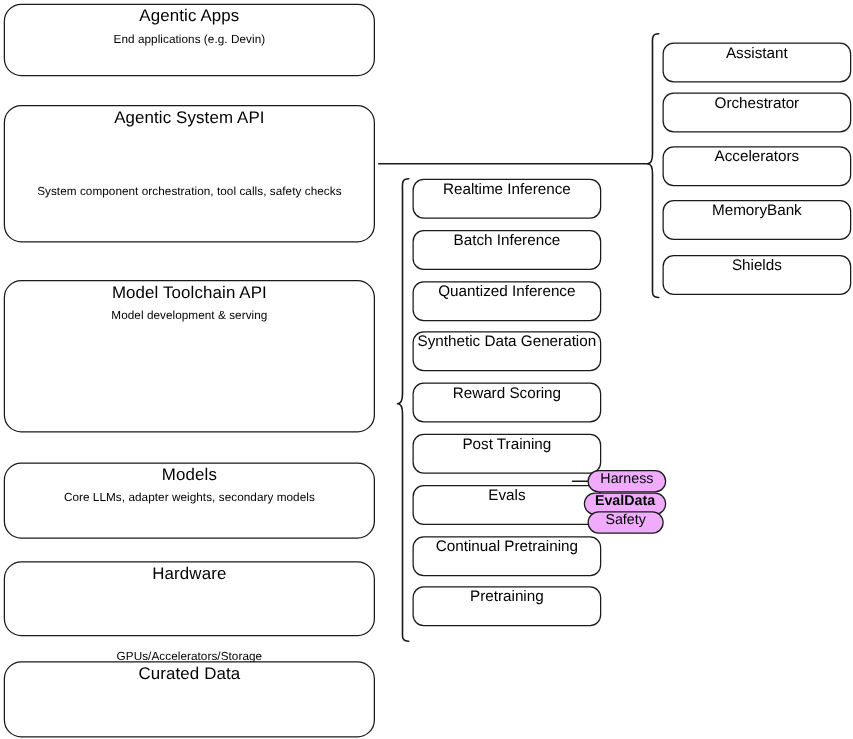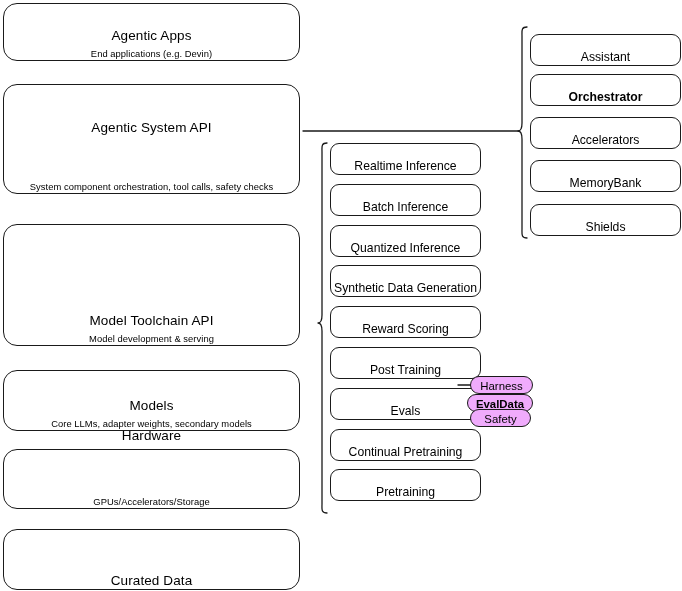--- a/index.html
+++ b/index.html
@@ -24,21 +24,21 @@
   }
 
   .node {
     position: absolute;
     box-sizing: border-box;
     border: 1.3px solid #1a1a1a;
     background: #ffffff;
     display: flex;
     flex-direction: column;
     align-items: center;
-    justify-content: flex-end;
+    justify-content: flex-start;
     text-align: center;
   }
 
   
   .layer {
     border-radius: 14px;
     left: 3px;
     width: 297px;
   }
   .layer .title {
@@ -144,21 +144,21 @@
     <div class="sub">GPUs/Accelerators/Storage</div>
   </div>
 
   <div class="node layer" style="top:529px; height:61px;">
     <div class="title">Curated Data</div>
   </div>
 
   <div class="node item right-item" style="top:34px;">
     <span>Assistant</span>
   </div>
-  <div class="node item right-item" style="top:74px;font-weight:bold;">
+  <div class="node item right-item" style="top:74px;">
     <span>Orchestrator</span>
   </div>
   <div class="node item right-item" style="top:117px;">
     <span>Accelerators</span>
   </div>
   <div class="node item right-item" style="top:160px;">
     <span>MemoryBank</span>
   </div>
   <div class="node item right-item" style="top:204px;">
     <span>Shields</span>

